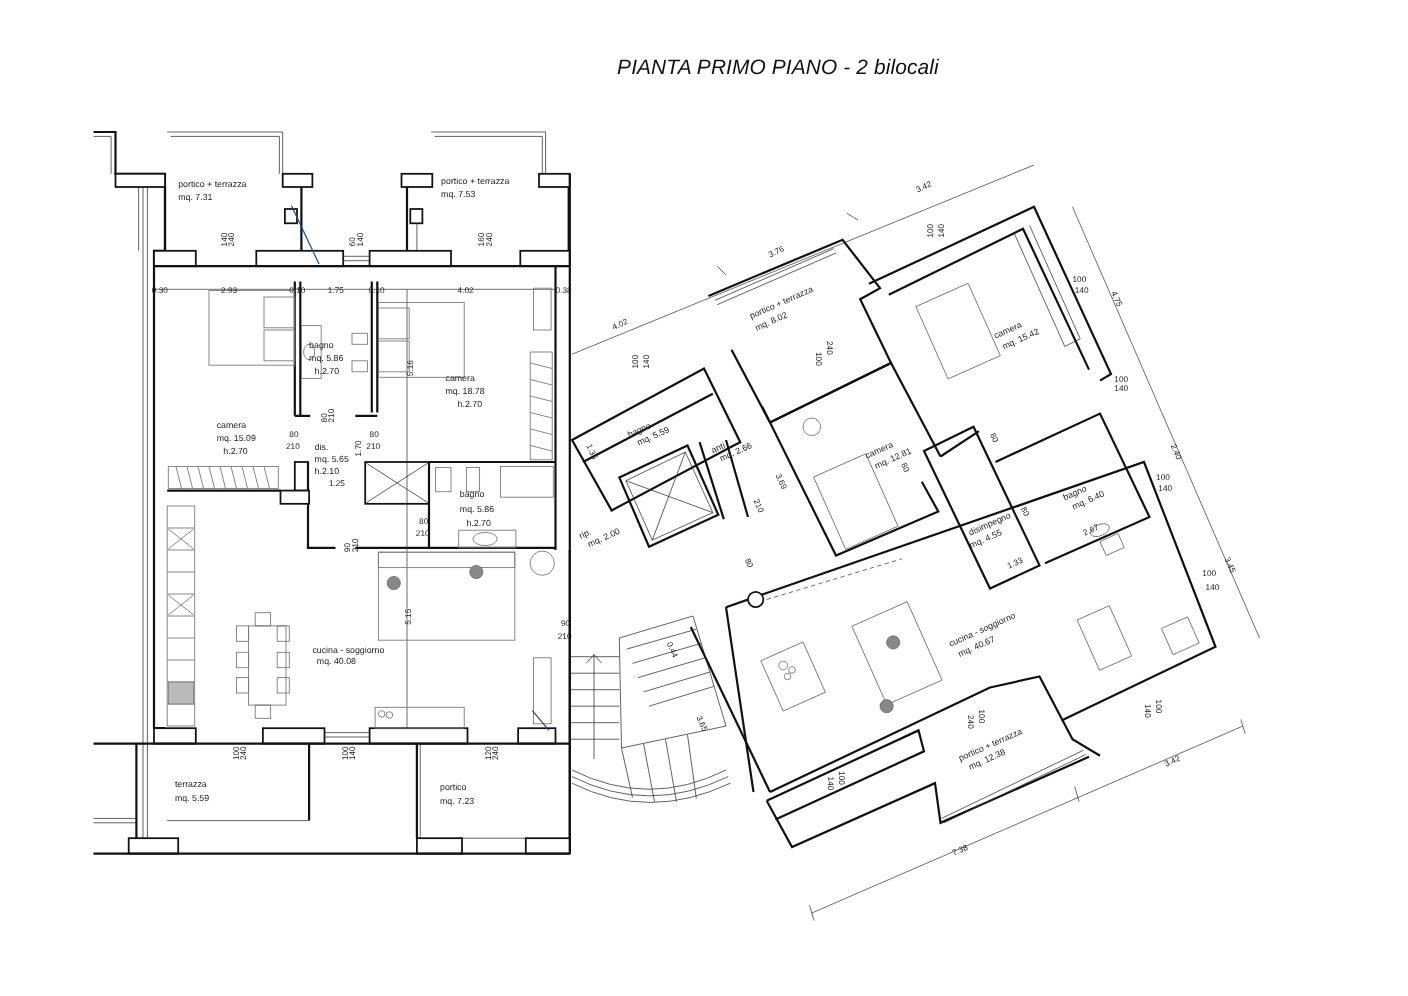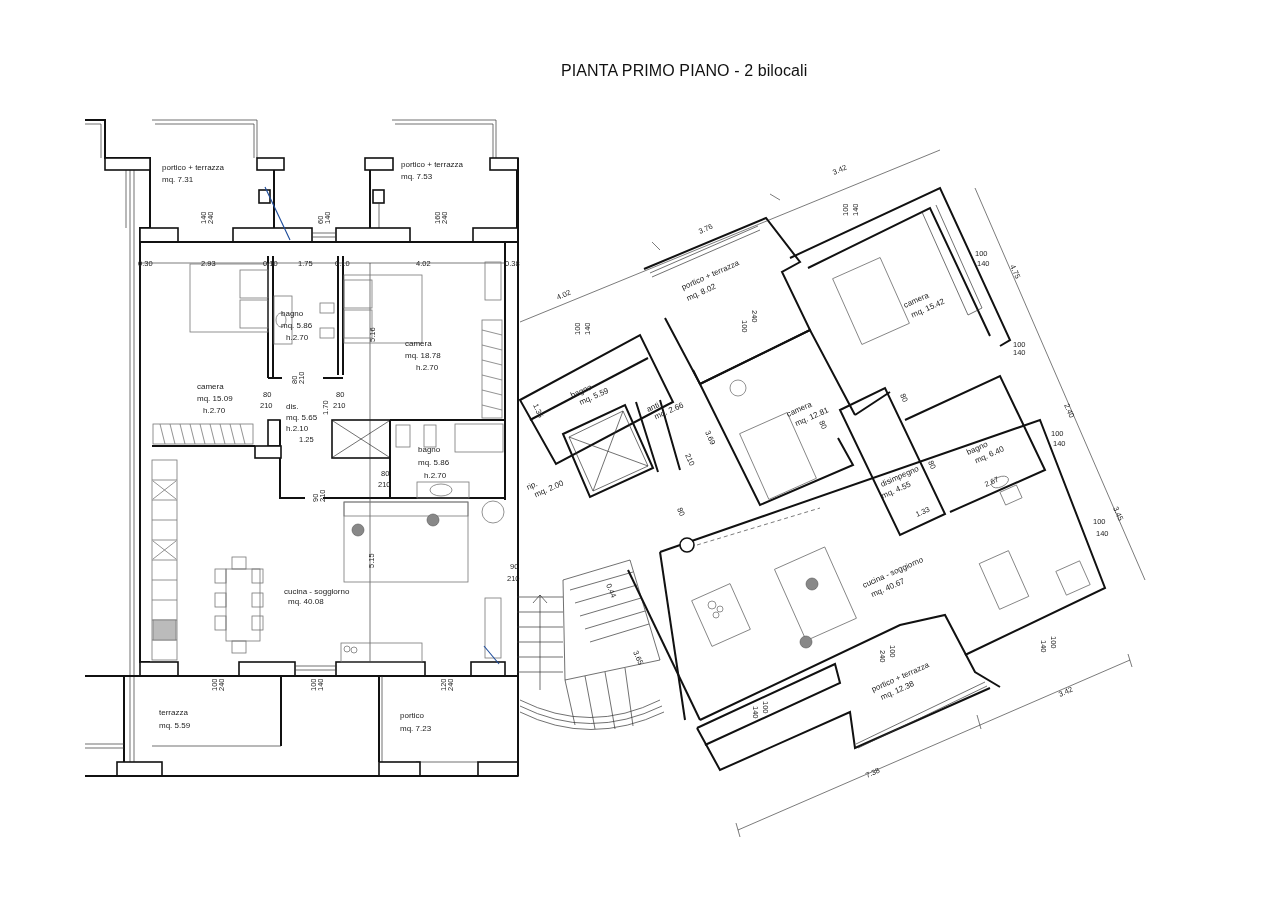--- a/index.html
+++ b/index.html
@@ -1,17 +1,17 @@
 <!DOCTYPE html>
 <html><head>
 <meta charset="utf-8">
 <style>
   html,body{margin:0;padding:0;background:#ffffff;}
   body{width:1280px;height:905px;position:relative;overflow:hidden;font-family:"Liberation Sans",sans-serif;color:#111;}
-  .title{position:absolute;left:561px;top:62px;font-size:16px;color:#111;letter-spacing:0.1px;}
+  .title{position:absolute;left:561px;top:51px;font-size:19px;color:#111;letter-spacing:0.1px;font-style:italic;}
   svg{position:absolute;left:0;top:0;}
   .lbl{font-family:"Liberation Sans",sans-serif;font-size:8px;fill:#222;}
   .dim{font-family:"Liberation Sans",sans-serif;font-size:7.5px;fill:#222;}
   .wall{fill:none;stroke:#111;stroke-width:2;}
   .wallf{fill:#fff;stroke:#111;stroke-width:1.6;}
   .thin{fill:none;stroke:#333;stroke-width:0.7;}
   .furn{fill:none;stroke:#777;stroke-width:0.8;}
   .dline{fill:none;stroke:#222;stroke-width:0.6;}
   .blue{fill:none;stroke:#1b4a9a;stroke-width:1.1;}
 </style>

